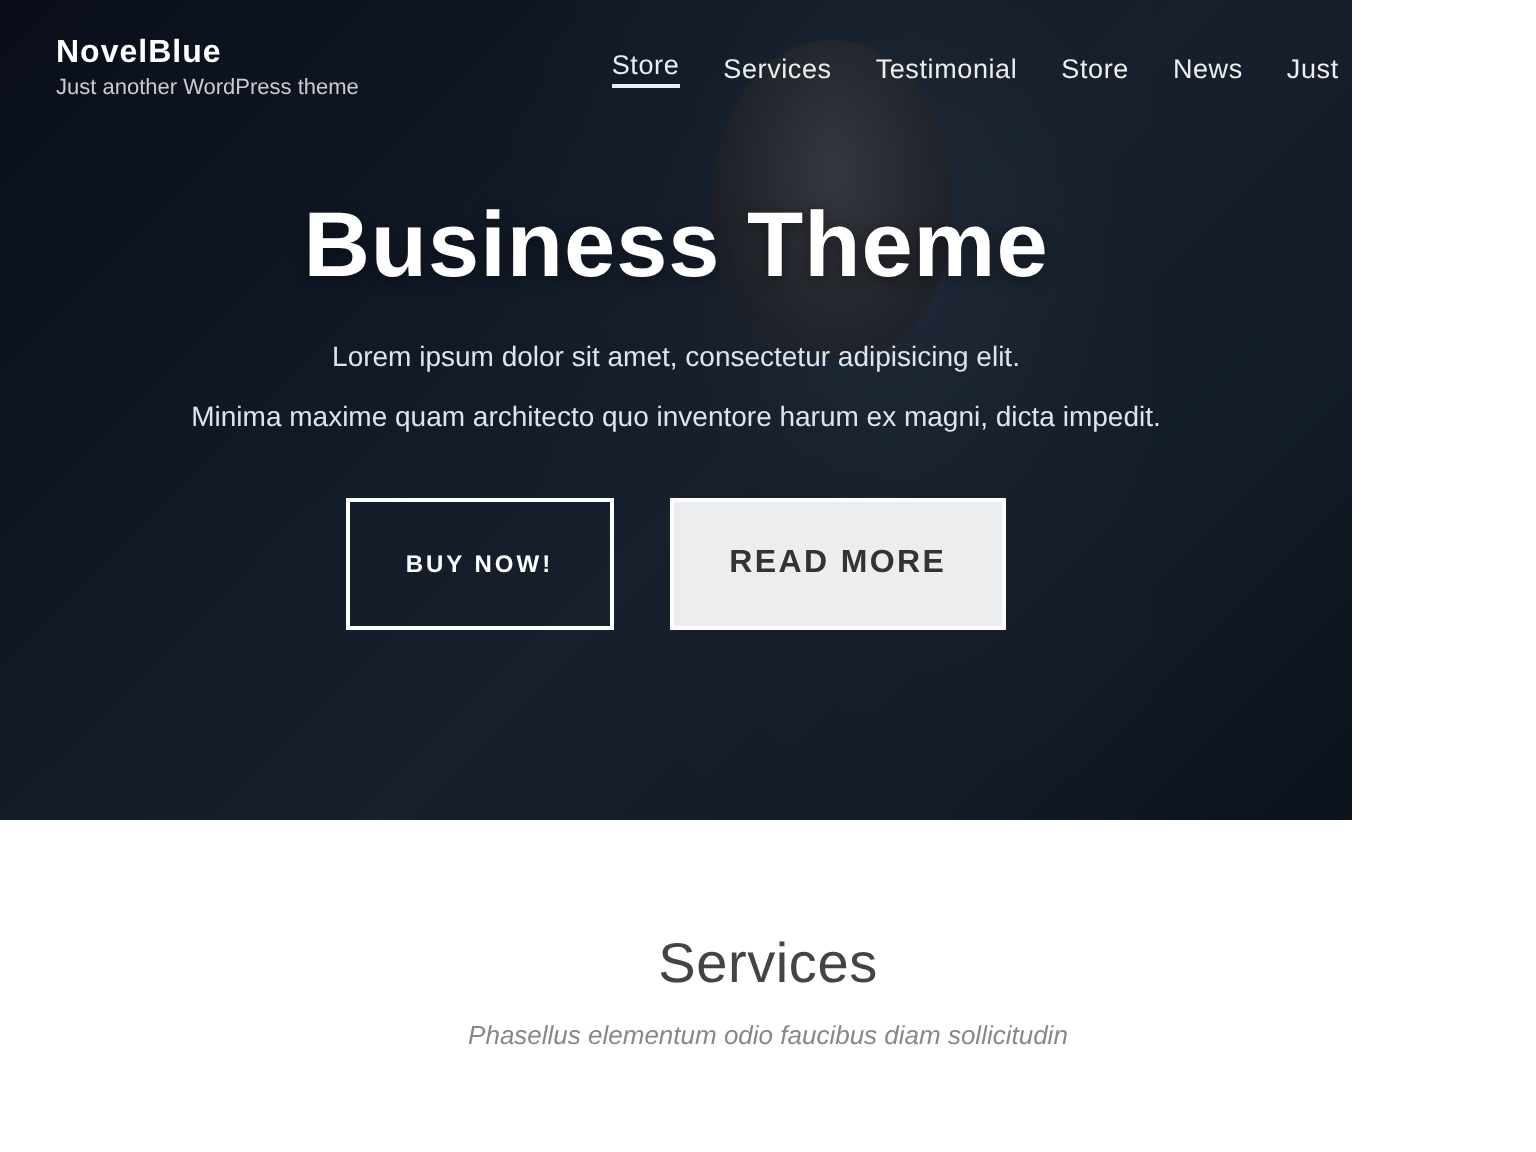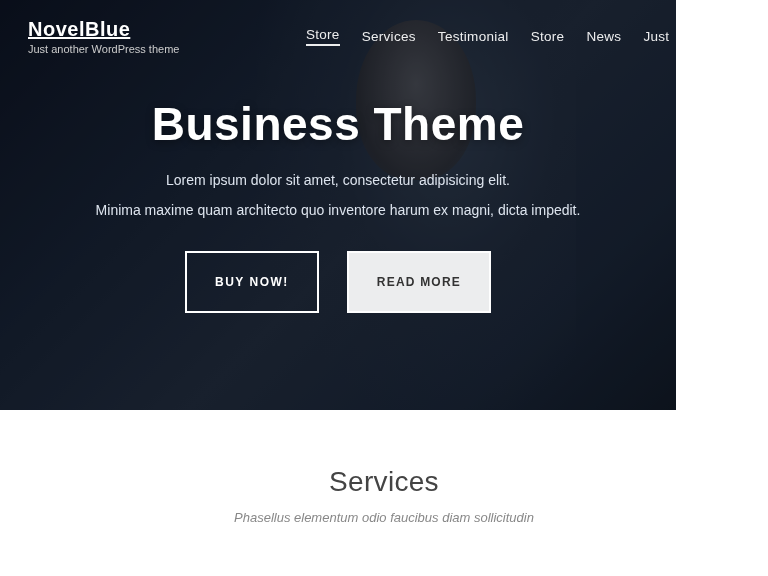--- a/index.html
+++ b/index.html
@@ -11,24 +11,23 @@
       top: 0; left: 0; right: 0;
       z-index: 10;
       display: flex;
       align-items: center;
       justify-content: space-between;
       padding: 18px 28px;
     }
     .brand-block { display: flex; flex-direction: column; }
     .brand-name {
       color: #fff;
-      font-size: 20px;
+      font-size: 16px;
       font-weight: 700;
       letter-spacing: 0.5px;
-      text-decoration: underline;
     }
     .brand-tagline {
       color: #ccc;
       font-size: 11px;
       margin-top: 2px;
     }
     nav { display: flex; align-items: center; gap: 22px; }
     nav a {
       color: #fff;
       text-decoration: none;
@@ -125,21 +124,21 @@
       letter-spacing: 1.5px;
       cursor: pointer;
       text-transform: uppercase;
       transition: background 0.2s;
     }
     .btn-secondary {
       padding: 22px 28px;
       background: rgba(255,255,255,0.92);
       border: 2px solid rgba(255,255,255,0.92);
       color: #333;
-      font-size: 12px;
+      font-size: 16px;
       font-weight: 600;
       letter-spacing: 1.2px;
       cursor: pointer;
       text-transform: uppercase;
       transition: background 0.2s;
     }
 
     
     .services-section {
       background: #fff;

